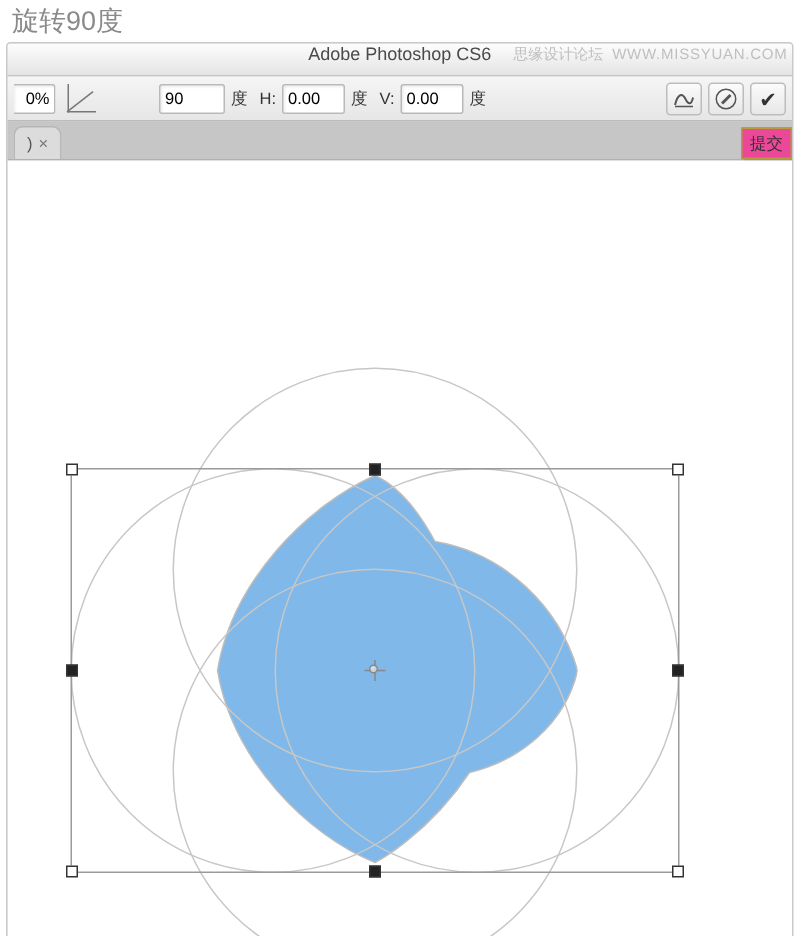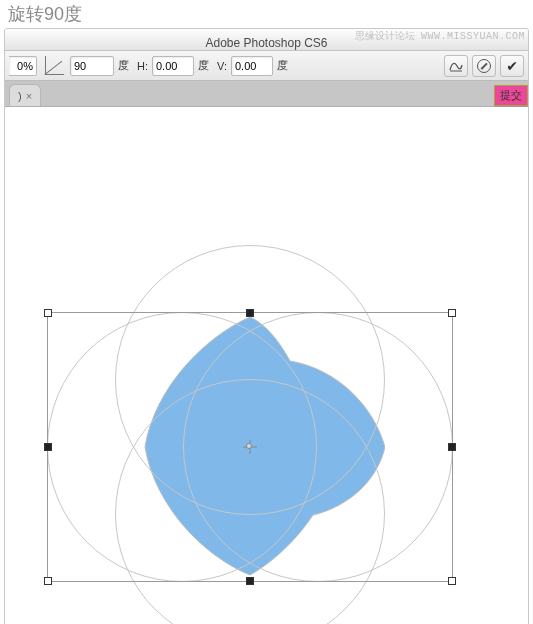--- a/index.html
+++ b/index.html
@@ -6,25 +6,25 @@
   html, body { width: 533px; height: 624px; font-family: Arial, sans-serif; overflow: hidden; }
   body { background: #fff; }
 
   .header {
     display: flex; justify-content: space-between; align-items: center;
     padding: 0 8px; height: 28px;
   }
   .header-title { font-size: 18px; color: #8a8a8a; font-weight: 400; }
   .watermark { display: flex; gap: 6px; align-items: baseline; font-size: 10px; color: #bfbfbf; }
   .watermark .wm1 { font-weight: 500; margin-top: 44px; }
-  .watermark .wm2 { letter-spacing: 0.5px; font-family: Liberation Mono, monospace; }
+  .watermark .wm2 { letter-spacing: 0.5px; }
 
   .app-frame { background: #e1e1e1; border: 1px solid #c9c9c9; margin: 0 4px; border-radius: 3px 3px 0 0; overflow: hidden; }
   .titlebar {
-    height: 22px; display: flex; align-items: flex-end; justify-content: center;
+    height: 22px; display: flex; align-items: flex-start; justify-content: center;
     background: linear-gradient(#fdfdfd,#e4e4e4); border-bottom: 1px solid #c4c4c4;
     font-size: 12px; color: #4a4a4a;
   }
 
   .options-bar {
     height: 30px; display: flex; align-items: center;
     background: linear-gradient(#f5f5f5,#e6e6e6);
     border-bottom: 1px solid #bcbcbc; padding: 0 4px; gap: 4px;
     font-size: 11px; color: #333;
   }
@@ -34,21 +34,21 @@
     box-shadow: inset 1px 1px 2px rgba(0,0,0,0.08);
   }
   .percent-group { display: flex; align-items: center; gap: 2px; }
   .percent-input { width: 28px; text-align: right; border-left: none; border-top-left-radius: 0; border-bottom-left-radius: 0;}
   .angle-icon {
     width: 19px; height: 19px; display: flex; align-items: flex-end;
     border-left: 1px solid #777; border-bottom: 1px solid #777; position: relative;
     margin: 0 2px 0 4px;
   }
   .angle-icon::after { content: ''; position: absolute; left: -1px; bottom: -1px; width: 22px; height: 1px; background: #777; transform-origin: left bottom; transform: rotate(-38deg); }
-  .rot-input { width: 44px; }
+  .rot-input { width: 44px; margin-left: 36px; }
   .hv-label { margin-left: 4px; }
   .hv-input { width: 42px; }
   .spacer { flex: 1; }
   .right-icons { display: flex; align-items: center; gap: 4px; }
   .tool-btn {
     width: 24px; height: 22px; display: flex; align-items: center; justify-content: center;
     border: 1px solid #bdbdbd; background: linear-gradient(#fbfbfb,#e7e7e7);
     border-radius: 3px; cursor: pointer;
   }
   .warp-icon svg { display:block; }

